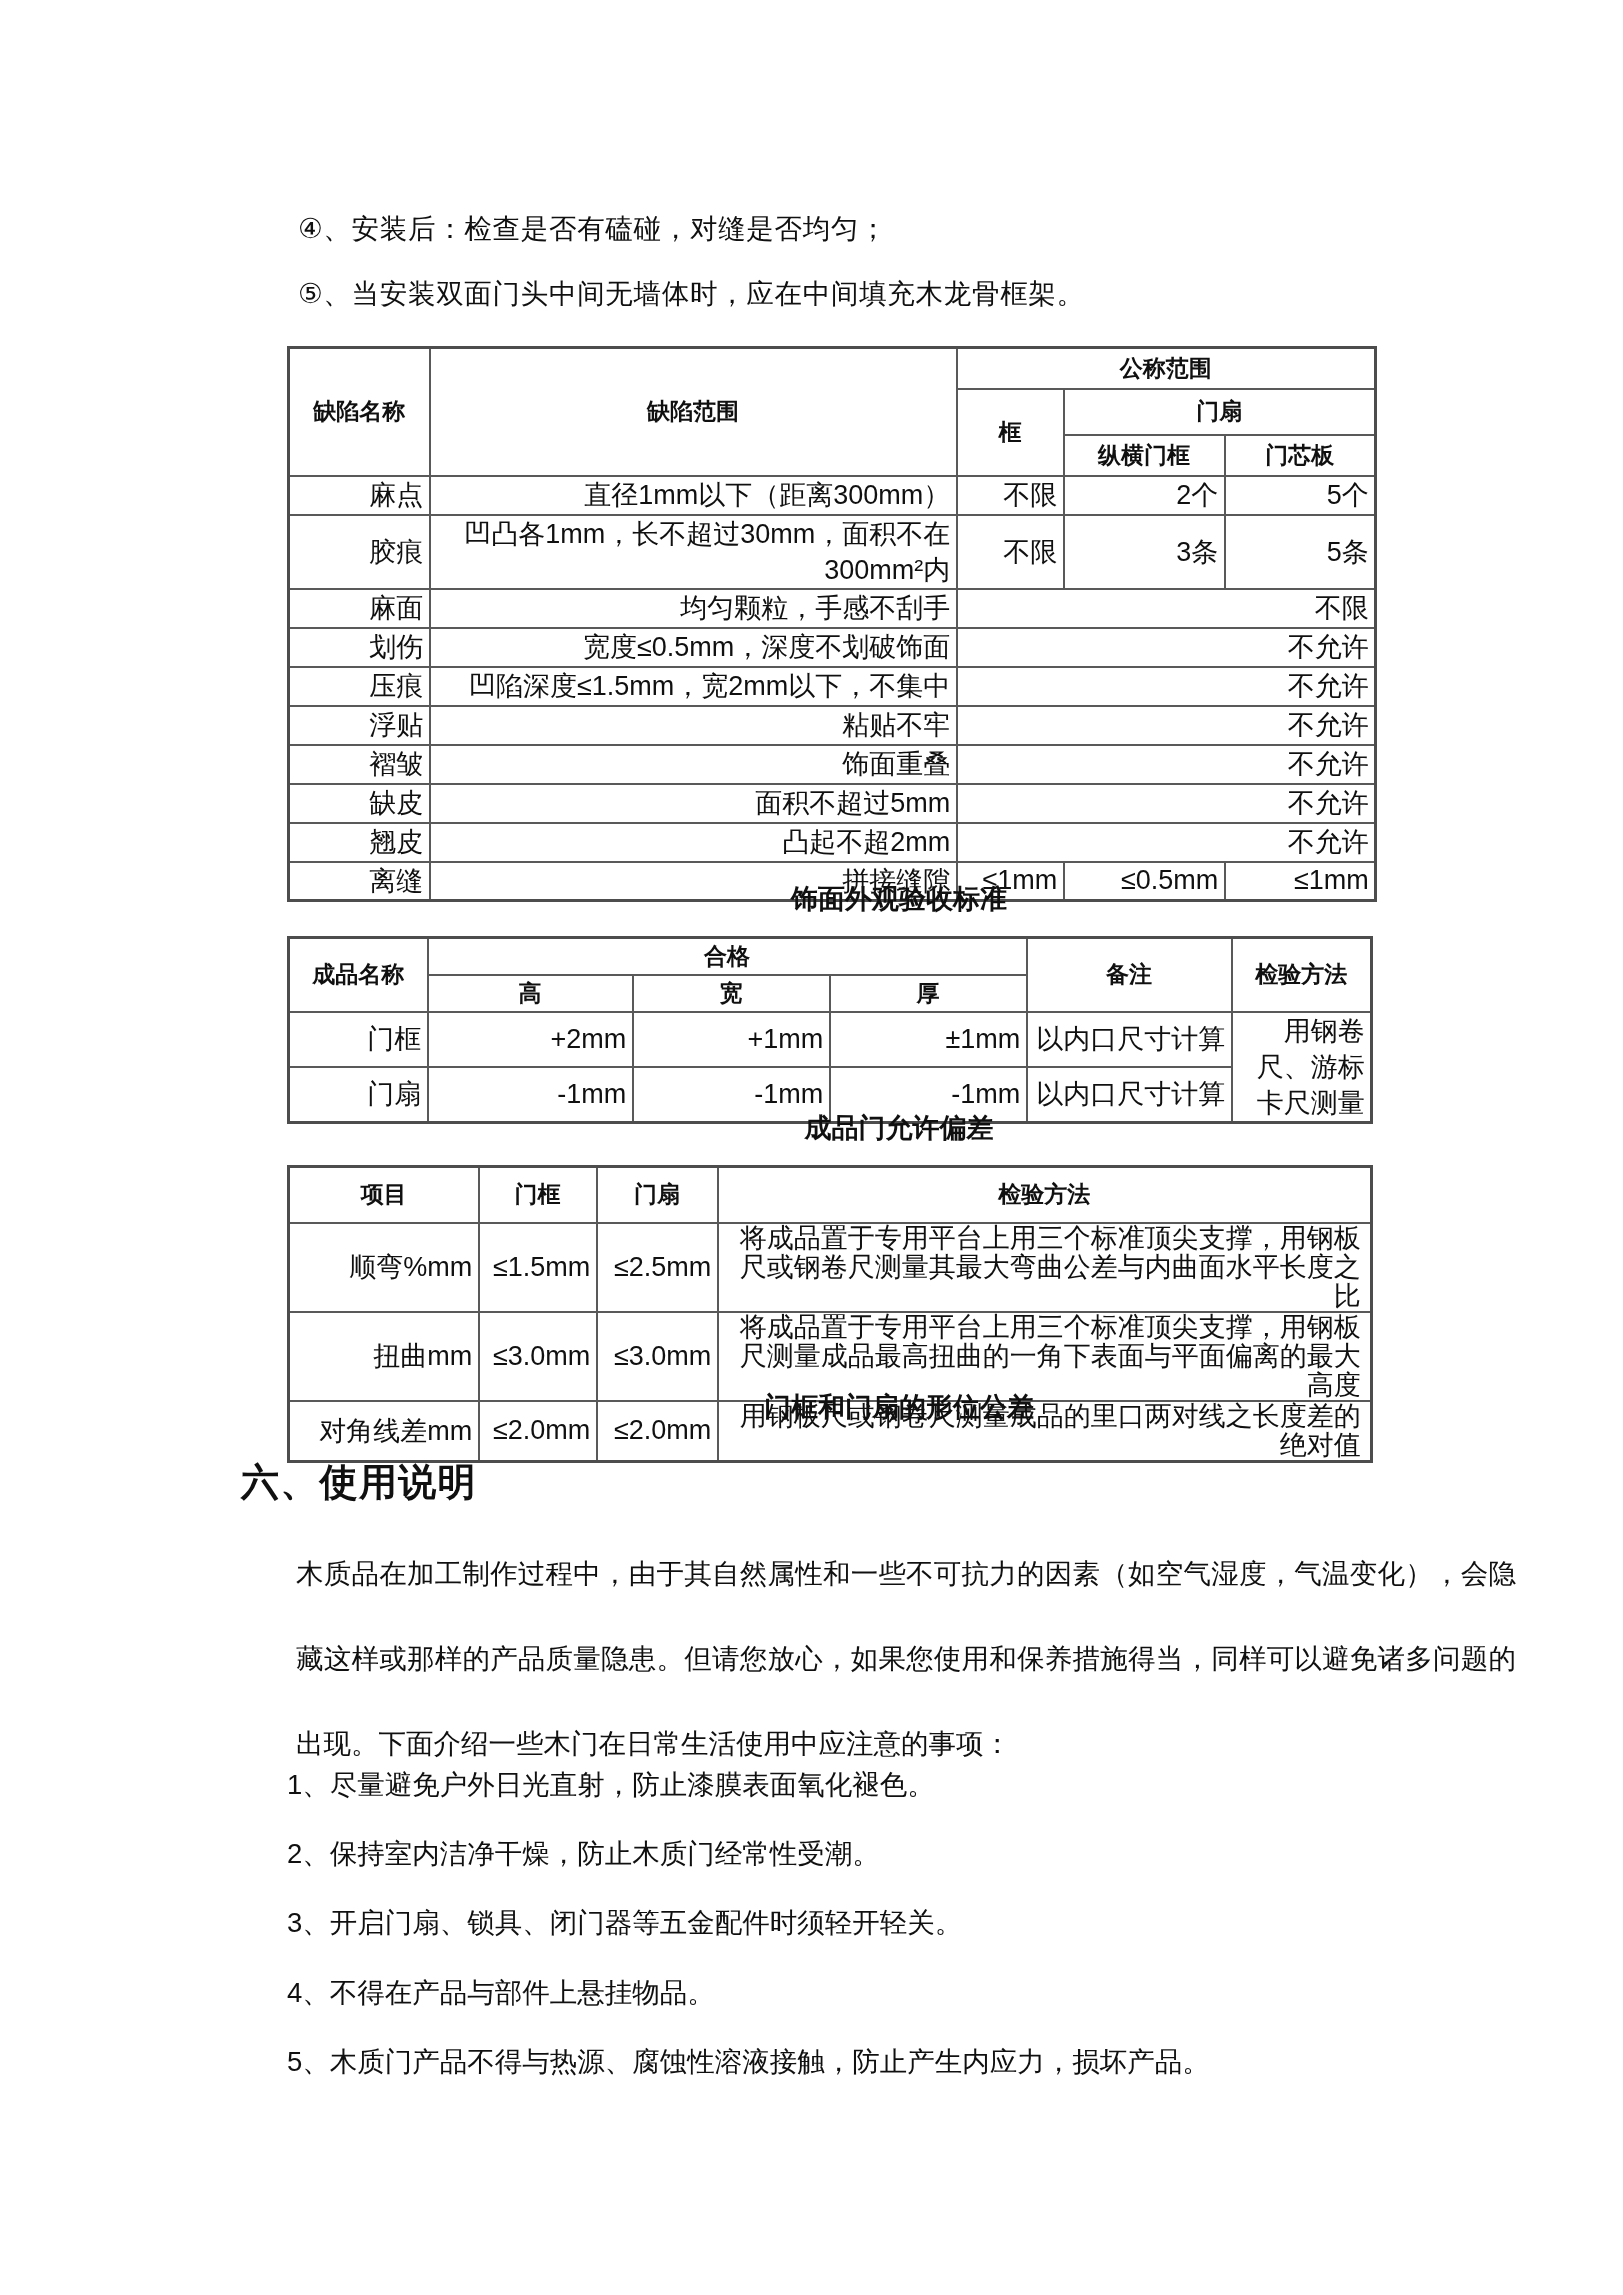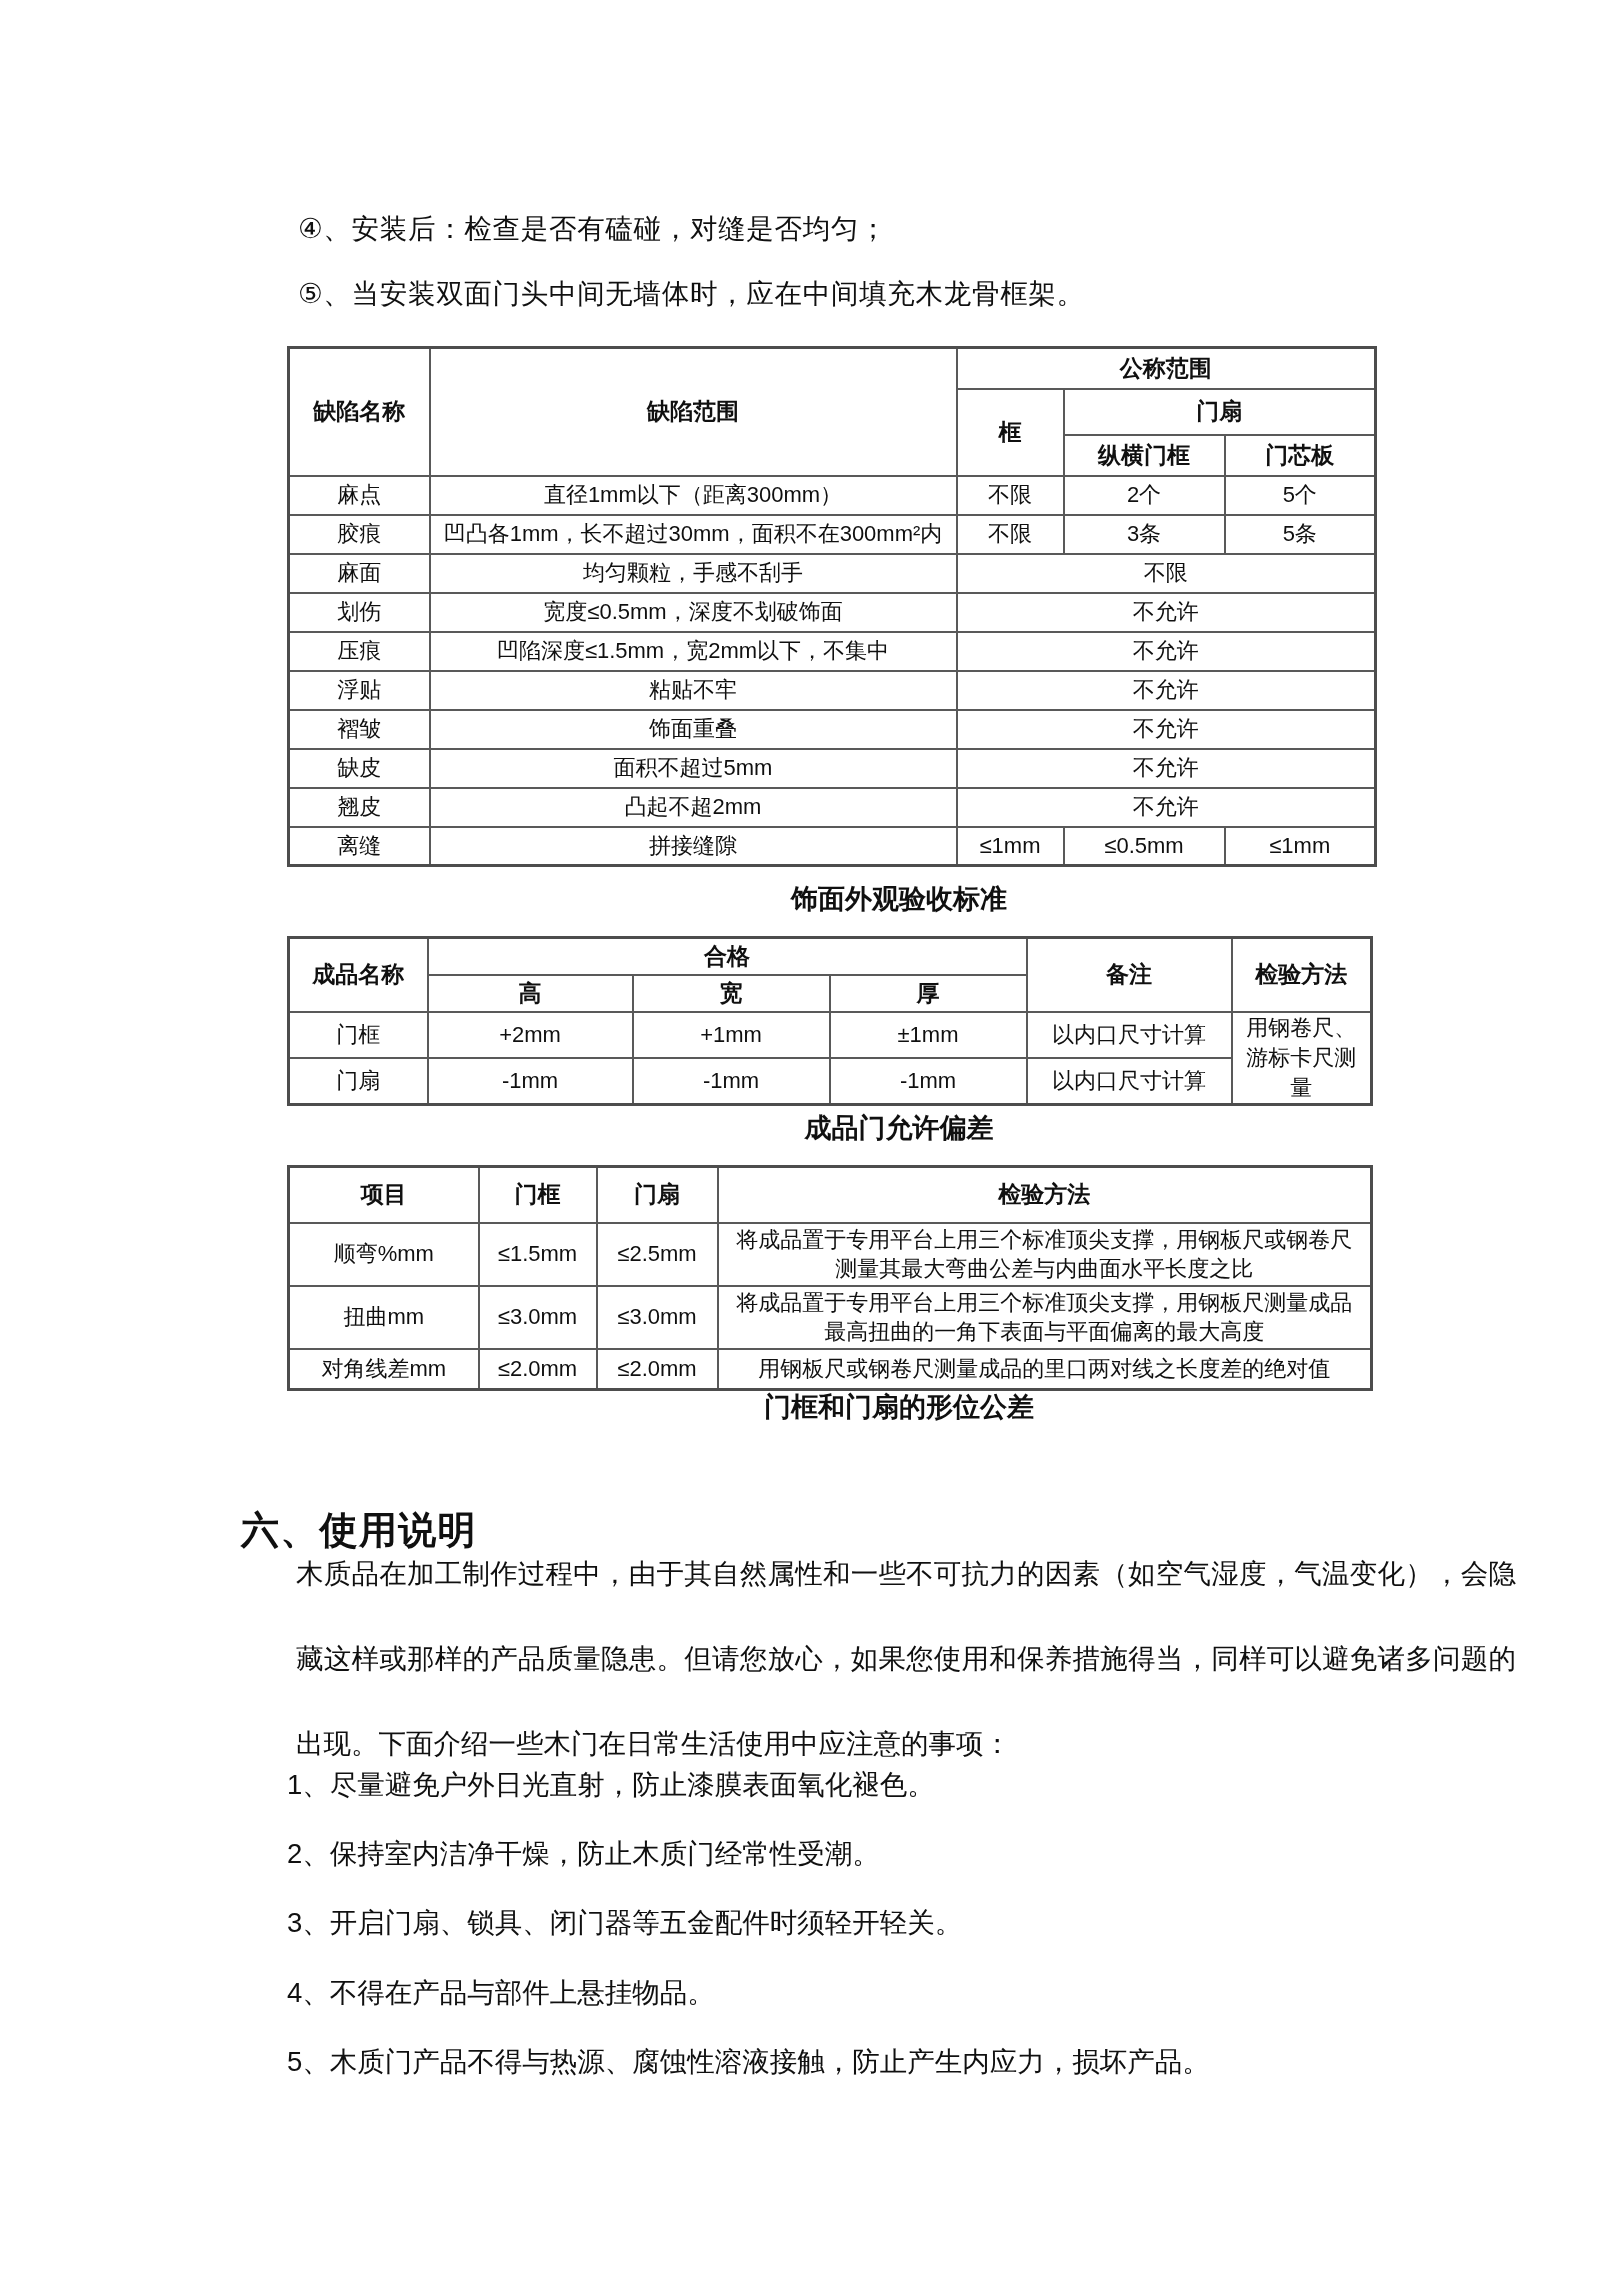--- a/index.html
+++ b/index.html
@@ -15,21 +15,21 @@
 
   table.doc-table{
     position:absolute;border-collapse:collapse;table-layout:fixed;
     border:3.3px solid #4d4d4d;
   }
   table.doc-table th,table.doc-table td{
     border:2px solid #595959;text-align:center;vertical-align:middle;
     padding:0 5.2px;overflow:hidden;
   }
   table.doc-table th{font-size:23px;font-weight:700;}
-  table.doc-table td{font-size:22px;font-weight:400;}
+  table.doc-table td{font-size:27px;font-weight:400;text-align:right;}
 
   .t1{left:287px;top:346px;width:1088px;}
   .t1 tr{height:39px;}
   .t1 tr.hr1{height:41px;}
   .t1 tr.hr2{height:46px;}
   .t1 tr.hr3{height:41px;}
 
   .t2{left:287px;top:936px;width:1083px;}
   .t2 tr.hr1,.t2 tr.hr2{height:37px;}
   .t2 tr.dr{height:39px;}
@@ -43,21 +43,21 @@
   .tbl-caption{
     position:absolute;left:284px;width:1230px;text-align:center;
     font-size:27px;font-weight:700;white-space:nowrap;
   }
   #caption-1{top:881px;}
   #caption-2{top:1110px;}
   #caption-3{top:1389px;}
 
   .section-heading{
     position:absolute;left:241px;top:1457px;
-    font-size:38px;font-weight:700;letter-spacing:1.3px;white-space:nowrap;margin-top:48px;
+    font-size:38px;font-weight:700;letter-spacing:1.3px;white-space:nowrap;
   }
   .usage-paragraph{
     position:absolute;left:296px;top:1531px;width:1220px;
     font-size:27.5px;line-height:85px;text-align:justify;
   }
   .usage-item{position:absolute;left:287px;font-size:27.5px;white-space:nowrap;text-align:center;}
   #usage-0{top:1767px;}
   #usage-1{top:1836px;}
   #usage-2{top:1905px;}
   #usage-3{top:1975px;}

